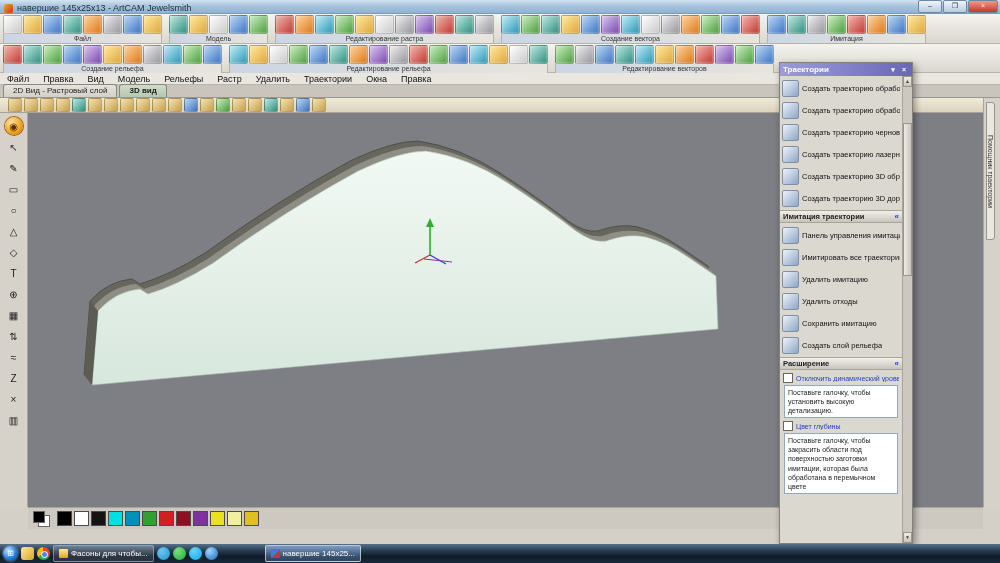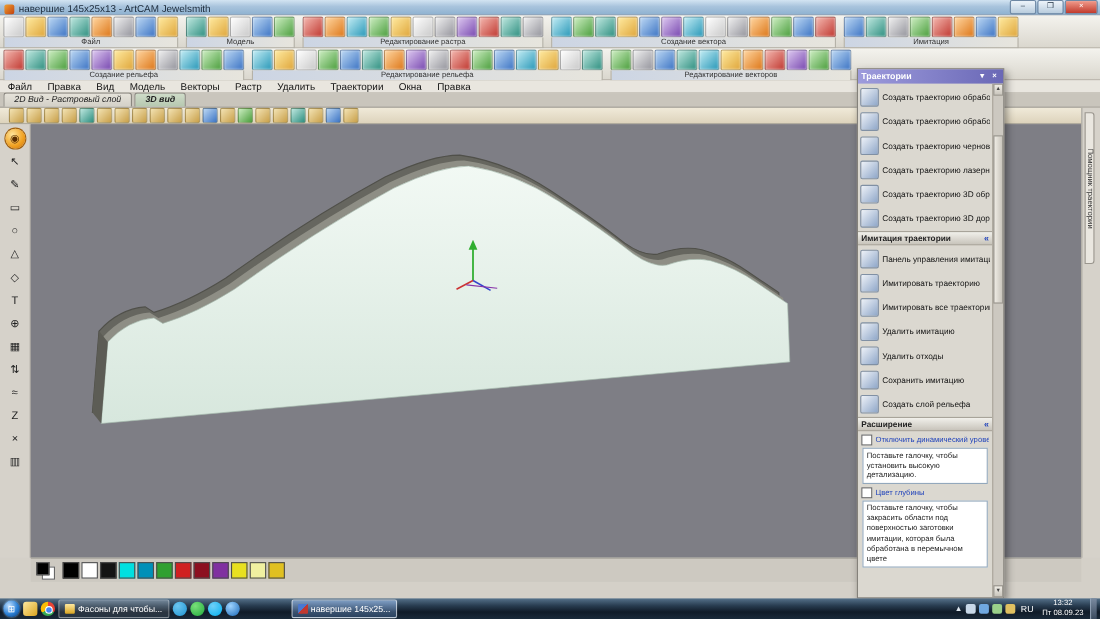--- a/index.html
+++ b/index.html
@@ -37,21 +37,21 @@
   .i-red{background:linear-gradient(135deg,#f4b8b0,#c03830);}
   .i-orange{background:linear-gradient(135deg,#ffd6a0,#dd7718);}
   .i-purple{background:linear-gradient(135deg,#ddc8f0,#7848b0);}
   
   #menubar{position:absolute;left:0;top:73px;width:100%;height:12px;background:#e9e6df;border-bottom:1px solid #b8b4aa;
     display:flex;font-size:9px;box-sizing:border-box;}
   .menu-item{padding:0 7px;line-height:12px;color:#111;}
   #tabbar{position:absolute;left:0;top:85px;width:100%;height:13px;background:#c9c5bc;display:flex;align-items:flex-end;
     padding-left:3px;box-sizing:border-box;border-bottom:1px solid #9a968e;}
   .tab{font-size:8px;padding:0 9px;height:12px;line-height:12px;border:1px solid #8a8780;border-bottom:none;
-    background:linear-gradient(#e6e3da,#d3d0c7);margin-right:2px;border-radius:3px 3px 0 0;color:#222;white-space:nowrap;font-style:italic;}
+    background:linear-gradient(#e6e3da,#d3d0c7);margin-right:2px;border-radius:3px 3px 0 0;color:#222;white-space:nowrap;}
   .tab.active{background:linear-gradient(#cfdcc9,#b6c8b0);font-weight:bold;}
   #viewbar{position:absolute;left:0;top:98px;width:100%;height:15px;box-sizing:border-box;display:flex;gap:2px;
     align-items:center;padding-left:8px;background:linear-gradient(#f0ead9,#ddd3bc);border-bottom:1px solid #a9a395;}
   .vb-icon{width:12px;height:12px;border-radius:2px;border:1px solid rgba(90,80,50,.35);}
   
   #leftbar{position:absolute;left:0;top:113px;width:28px;height:394px;background:#d6d2ca;border-right:1px solid #a9a59d;
     display:flex;flex-direction:column;align-items:center;gap:3px;padding-top:4px;box-sizing:border-box;}
   .lt-btn{width:20px;height:18px;display:flex;align-items:center;justify-content:center;font-size:10px;color:#222;
     border-radius:2px;}
   .lt-btn.active{background:radial-gradient(circle at 35% 30%,#ffe49a,#f0a020 60%,#c87010);
@@ -271,21 +271,21 @@
     <div class="tb-label">Редактирование векторов</div>
   </div>
 </div>
 
 <div id="menubar">
 
 <div class="menu-item">Файл</div>
     <div class="menu-item">Правка</div>
     <div class="menu-item">Вид</div>
     <div class="menu-item">Модель</div>
-    <div class="menu-item">Векторы</div>
+    <div class="menu-item">Рельефы</div>
     <div class="menu-item">Растр</div>
     <div class="menu-item">Удалить</div>
     <div class="menu-item">Траектории</div>
     <div class="menu-item">Окна</div>
     <div class="menu-item">Правка</div>
   </div>
 
 <div id="tabbar">
   <div class="tab">2D Вид - Растровый слой</div>
   <div class="tab active">3D вид</div>
@@ -430,24 +430,20 @@
         <span>Имитация траектории</span>
         <span class="arr">«</span>
       </div>
       <div>
 
           <div class="tp-row">
             <span class="tp-icon"></span>
             <span class="tp-label">Панель управления имитацией</span>
           </div>
 
-          <div class="tp-row">
-            <span class="tp-icon"></span>
-            <span class="tp-label">Имитировать траекторию</span>
-          </div>
 
           <div class="tp-row">
             <span class="tp-icon"></span>
             <span class="tp-label">Имитировать все траектории</span>
           </div>
 
 
           <div class="tp-row">
             <span class="tp-icon"></span>
             <span class="tp-label">Удалить имитацию</span>
@@ -504,26 +500,13 @@
     <span>Фасоны для чтобы...</span>
   </div>
   <div class="qi telegram"></div>
   <div class="qi whatsapp"></div>
   <div class="qi skype"></div>
   <div class="qi edgeb"></div>
   <div class="task-btn active">
     <span class="tb-ico artcam-ico"></span>
     <span>навершие 145x25...</span>
   </div>
-  <div class="tray">
-    <span class="tray-glyph">▲</span>
-    <span class="tray-ico" style="background:#c8d8e8;"></span>
-    <span class="tray-ico" style="background:#70a8e0;"></span>
-    <span class="tray-ico" style="background:#9ad08a;"></span>
-    <span class="tray-ico" style="background:#e0c060;"></span>
-    <span class="tray-lang">RU</span>
-    <div class="tray-clock">
-      <div>13:32</div>
-      <div>Пт 08.09.23</div>
-    </div>
-    <div class="show-desktop"></div>
-  </div>
 </div>
 
 </body></html>

